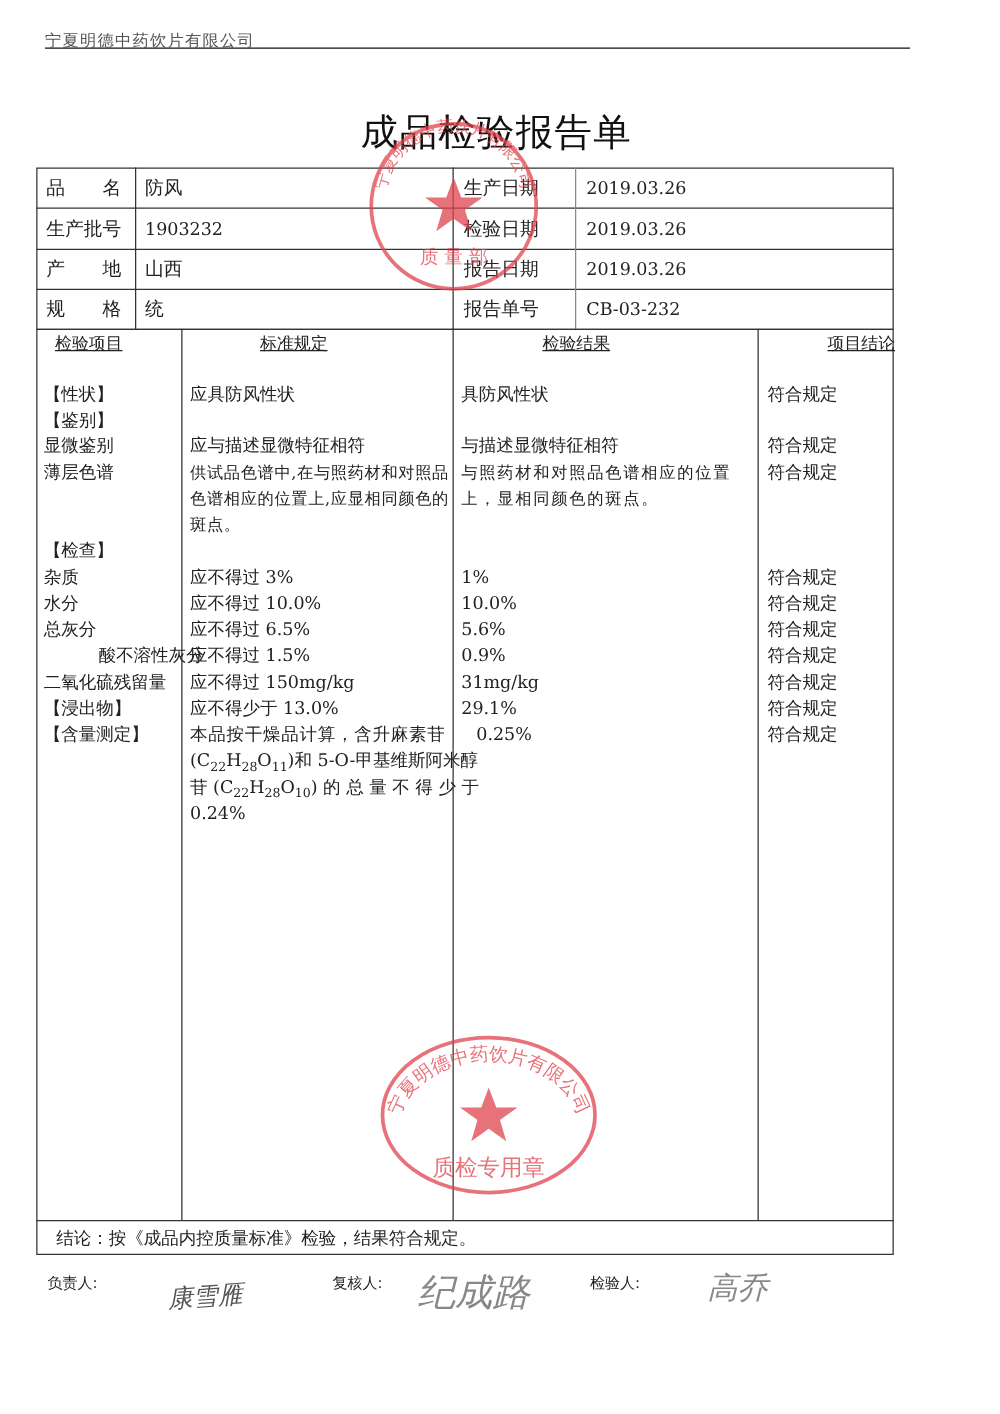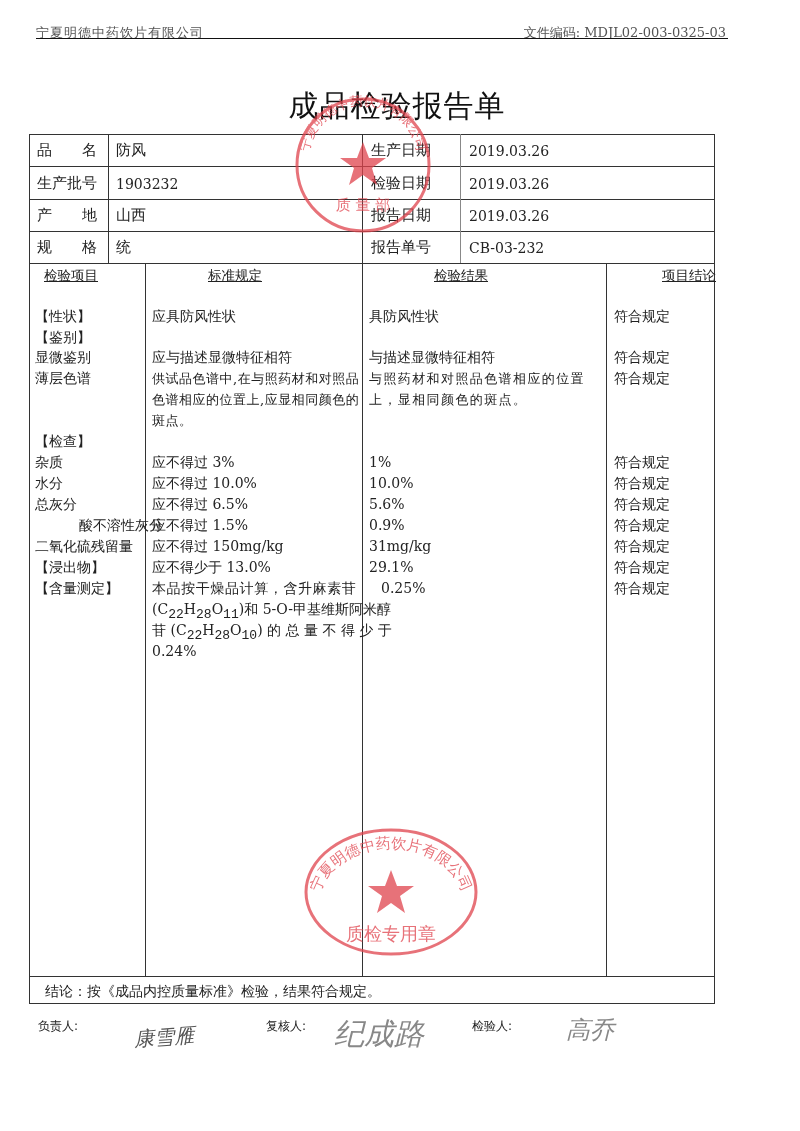--- a/index.html
+++ b/index.html
@@ -15,31 +15,30 @@
   .vline { position:absolute; width:1px; background:#333; }
   .hline { position:absolute; height:1px; background:#333; }
   .cell { position:absolute; font-size:14px; line-height:21px; white-space:nowrap; }
   .lbl { font-family:"DejaVu Sans","Liberation Sans",sans-serif; font-size:15px; }
   .hd { text-decoration:underline; font-size:13.5px; }
   .txt { font-size:13px; line-height:21px; white-space:normal; }
   .col1 { left:35px; width:108px; }
   .col2 { left:152px; width:205px; }
   .col3 { left:369px; width:232px; }
   .col4 { left:614px; width:95px; }
-  sub { font-size:13px;font-family:Liberation Mono, monospace; }
+  sub { font-size:10px; }
   .stamp { position:absolute; pointer-events:none; opacity:0.75; }
   .sig { position:absolute; font-family:"DejaVu Sans","Liberation Sans",sans-serif; color:#555; font-style:italic; }
   .foot-lbl { position:absolute; top:1018px; font-size:12px; font-family:"DejaVu Sans","Liberation Sans",sans-serif; }
 </style>
 </head>
 <body>
 
 <div class="hdr">
   <span class="hdr-left">宁夏明德中药饮片有限公司</span>
-  <span class="hdr-right">文件编码: MDJL02-003-0325-03</span>
 </div>
 <div class="hdr-line"></div>
 
 <div class="title">成品检验报告单</div>
 
 <div class="box" style="left:29px;top:134px;width:686px;height:130px;"></div>
 <div class="hline" style="left:29px;top:166px;width:686px;"></div>
 <div class="hline" style="left:29px;top:199px;width:686px;"></div>
 <div class="hline" style="left:29px;top:231px;width:686px;"></div>
 <div class="vline" style="left:108px;top:134px;height:130px;"></div>

